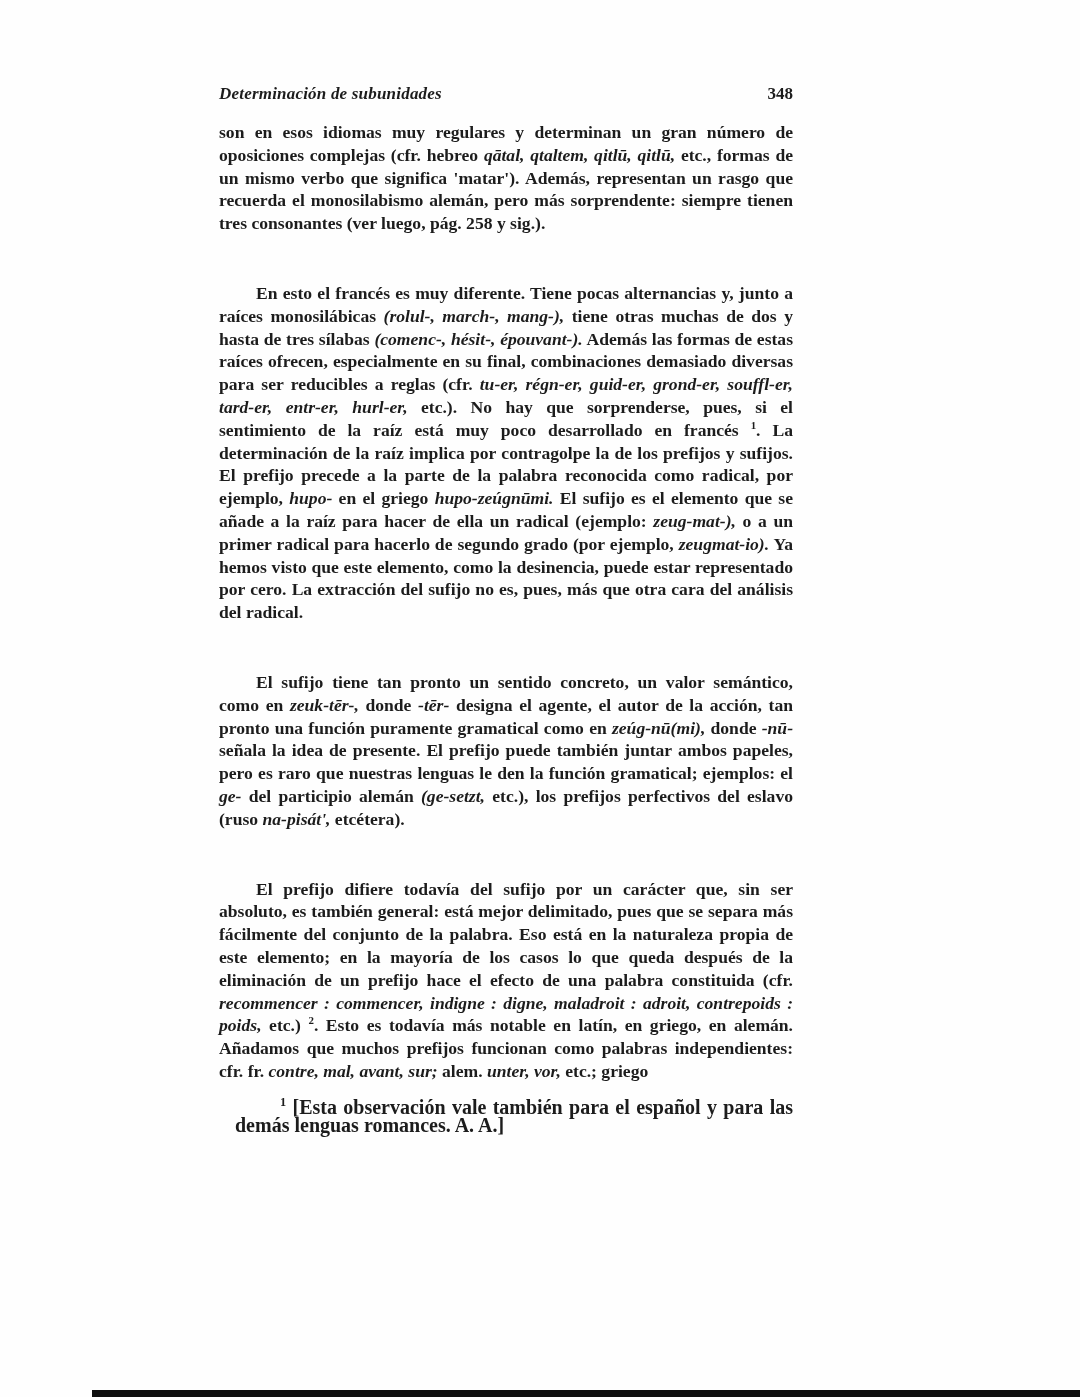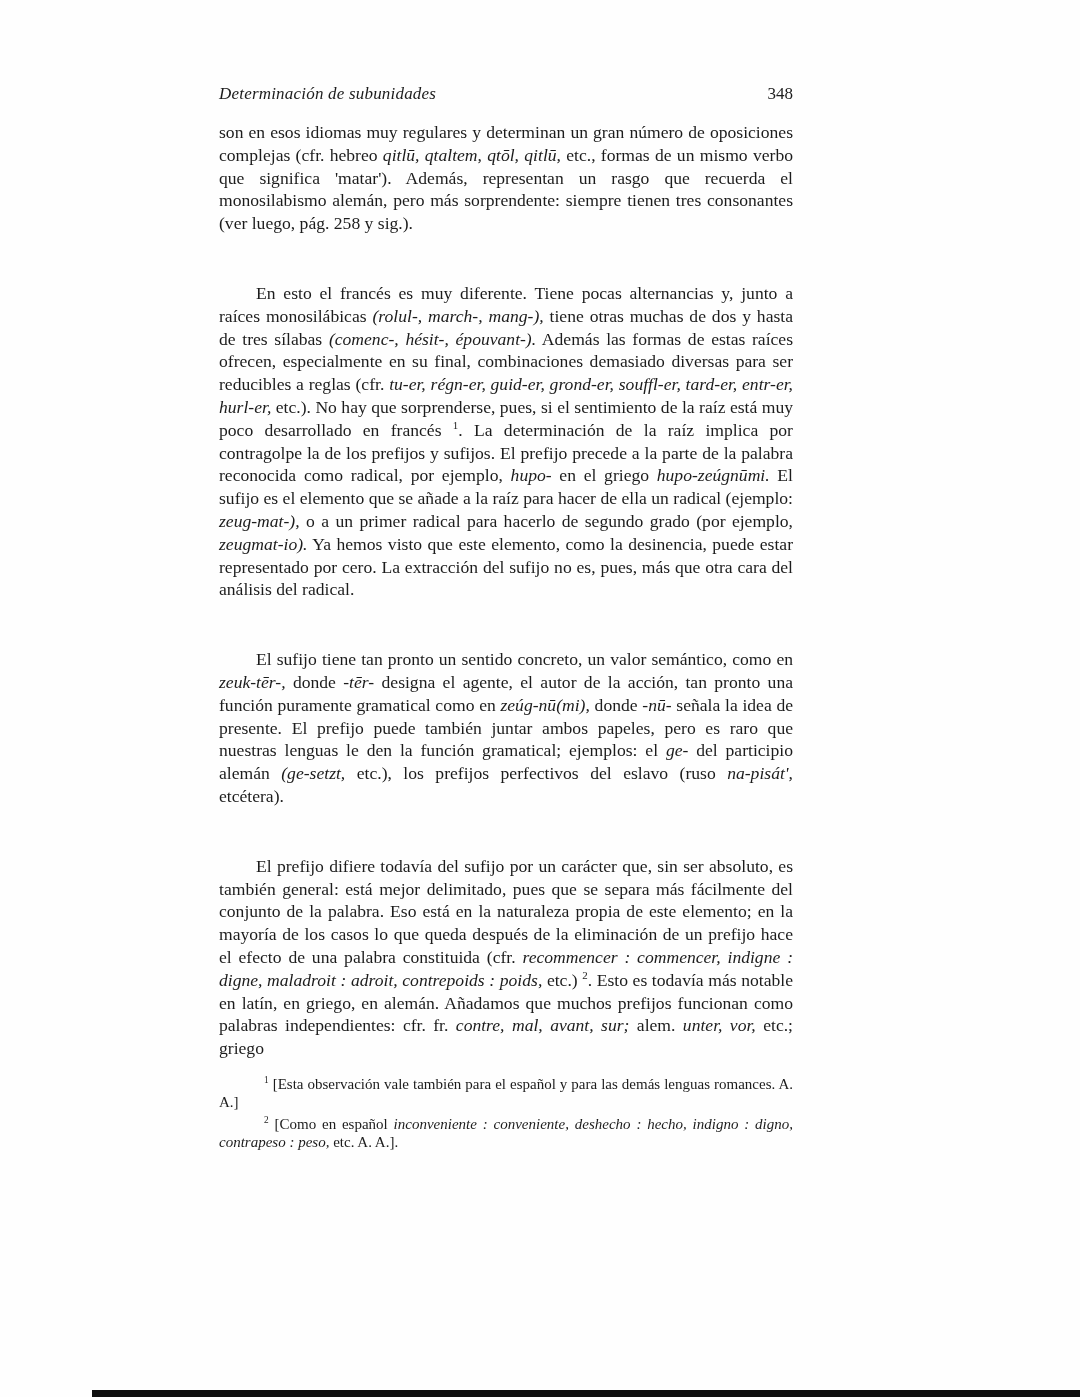--- a/index.html
+++ b/index.html
@@ -1,15 +1,15 @@
 <!DOCTYPE html>
 <html><head>
 <meta charset="utf-8">
 <style>
-  * { box-sizing: border-box; }
+  * { box-sizing: border-box; font-weight: bold; }
   html, body { margin: 0; padding: 0; }
   body {
     width: 1080px;
     height: 1397px;
     position: relative;
     background: #fefefdff;
     background-color: #fefefe;
     color: #1c1c1c;
     font-family: "Liberation Serif", "DejaVu Serif", serif;
     overflow: hidden;
@@ -37,22 +37,23 @@
   }
   .body-text p.indent { text-indent: 37px; margin-top: 47px; }
   .italic { font-style: italic; }
   sup.fn-ref {
     font-size: 0.62em;
     vertical-align: super;
     line-height: 0;
   }
   .footnotes {
     margin-top: 15px;
-    font-size: 15px;
+    font-size: 20px;
     line-height: 18px;
+    margin-left: 16px;
   }
   .footnotes p {
     margin: 0 0 4px 0;
     text-align: justify;
     text-indent: 45px;
   }
   .scan-bar {
     position: absolute;
     left: 92px;
     right: 0;
@@ -64,25 +65,24 @@
 </head>
 <body>
 
 <div class="text-block">
   <div class="page-header">
     <span class="running-head">Determinación de subunidades</span>
     <span class="page-number">348</span>
   </div>
 
   <div class="body-text" id="body-text">
-      <p>son en esos idiomas muy regulares y determinan un gran número de oposiciones complejas (cfr. hebreo <span class="italic">qitlū, qtaltem, qtōl, qitlū,</span> etc., formas de un mismo verbo que significa 'matar'). Además, representan un rasgo que recuerda el monosilabismo alemán, pero más sorprendente: siempre tienen tres consonantes (ver luego, pág. 258 y sig.).</p>
+      <p>son en esos idiomas muy regulares y determinan un gran número de oposiciones complejas (cfr. hebreo <span class="italic">qātal, qtaltem, qitlū, qitlū,</span> etc., formas de un mismo verbo que significa 'matar'). Además, representan un rasgo que recuerda el monosilabismo alemán, pero más sorprendente: siempre tienen tres consonantes (ver luego, pág. 258 y sig.).</p>
       <p class="indent">En esto el francés es muy diferente. Tiene pocas alternancias y, junto a raíces monosilábicas <span class="italic">(rolul-, march-, mang-),</span> tiene otras muchas de dos y hasta de tres sílabas <span class="italic">(comenc-, hésit-, épouvant-).</span> Además las formas de estas raíces ofrecen, especialmente en su final, combinaciones demasiado diversas para ser reducibles a reglas (cfr. <span class="italic">tu-er, régn-er, guid-er, grond-er, souffl-er, tard-er, entr-er, hurl-er,</span> etc.). No hay que sorprenderse, pues, si el sentimiento de la raíz está muy poco desarrollado en francés <sup class="fn-ref">1</sup>. La determinación de la raíz implica por contragolpe la de los prefijos y sufijos. El prefijo precede a la parte de la palabra reconocida como radical, por ejemplo, <span class="italic">hupo-</span> en el griego <span class="italic">hupo-zeúgnūmi.</span> El sufijo es el elemento que se añade a la raíz para hacer de ella un radical (ejemplo: <span class="italic">zeug-mat-),</span> o a un primer radical para hacerlo de segundo grado (por ejemplo, <span class="italic">zeugmat-io).</span> Ya hemos visto que este elemento, como la desinencia, puede estar representado por cero. La extracción del sufijo no es, pues, más que otra cara del análisis del radical.</p>
       <p class="indent">El sufijo tiene tan pronto un sentido concreto, un valor semántico, como en <span class="italic">zeuk-tēr-,</span> donde <span class="italic">-tēr-</span> designa el agente, el autor de la acción, tan pronto una función puramente gramatical como en <span class="italic">zeúg-nū(mi),</span> donde <span class="italic">-nū-</span> señala la idea de presente. El prefijo puede también juntar ambos papeles, pero es raro que nuestras lenguas le den la función gramatical; ejemplos: el <span class="italic">ge-</span> del participio alemán <span class="italic">(ge-setzt,</span> etc.), los prefijos perfectivos del eslavo (ruso <span class="italic">na-pisát',</span> etcétera).</p>
       <p class="indent">El prefijo difiere todavía del sufijo por un carácter que, sin ser absoluto, es también general: está mejor delimitado, pues que se separa más fácilmente del conjunto de la palabra. Eso está en la naturaleza propia de este elemento; en la mayoría de los casos lo que queda después de la eliminación de un prefijo hace el efecto de una palabra constituida (cfr. <span class="italic">recommencer : commencer, indigne : digne, maladroit : adroit, contrepoids : poids,</span> etc.) <sup class="fn-ref">2</sup>. Esto es todavía más notable en latín, en griego, en alemán. Añadamos que muchos prefijos funcionan como palabras independientes: cfr. fr. <span class="italic">contre, mal, avant, sur;</span> alem. <span class="italic">unter, vor,</span> etc.; griego</p>
     </div>
 
   <div class="footnotes" id="footnotes">
       <p><sup class="fn-ref">1</sup> [Esta observación vale también para el español y para las demás lenguas romances. A. A.]</p>
-      <p><sup class="fn-ref">2</sup> [Como en español <span class="italic">inconveniente : conveniente, deshecho : hecho, indigno : digno, contrapeso : peso,</span> etc. A. A.].</p>
     </div>
 </div>
 
 <div class="scan-bar"></div>
 
 </body></html>

